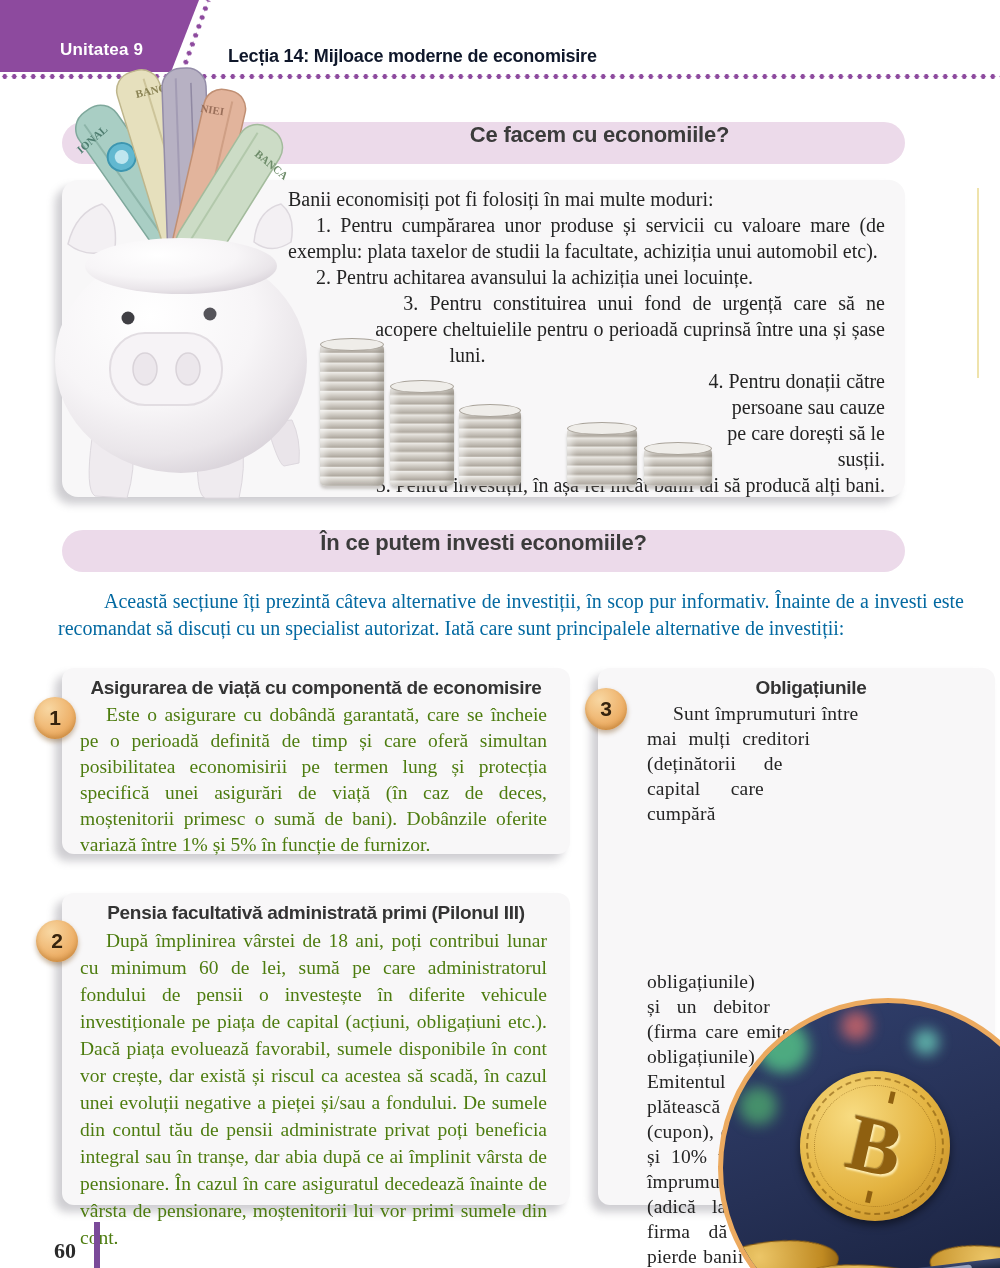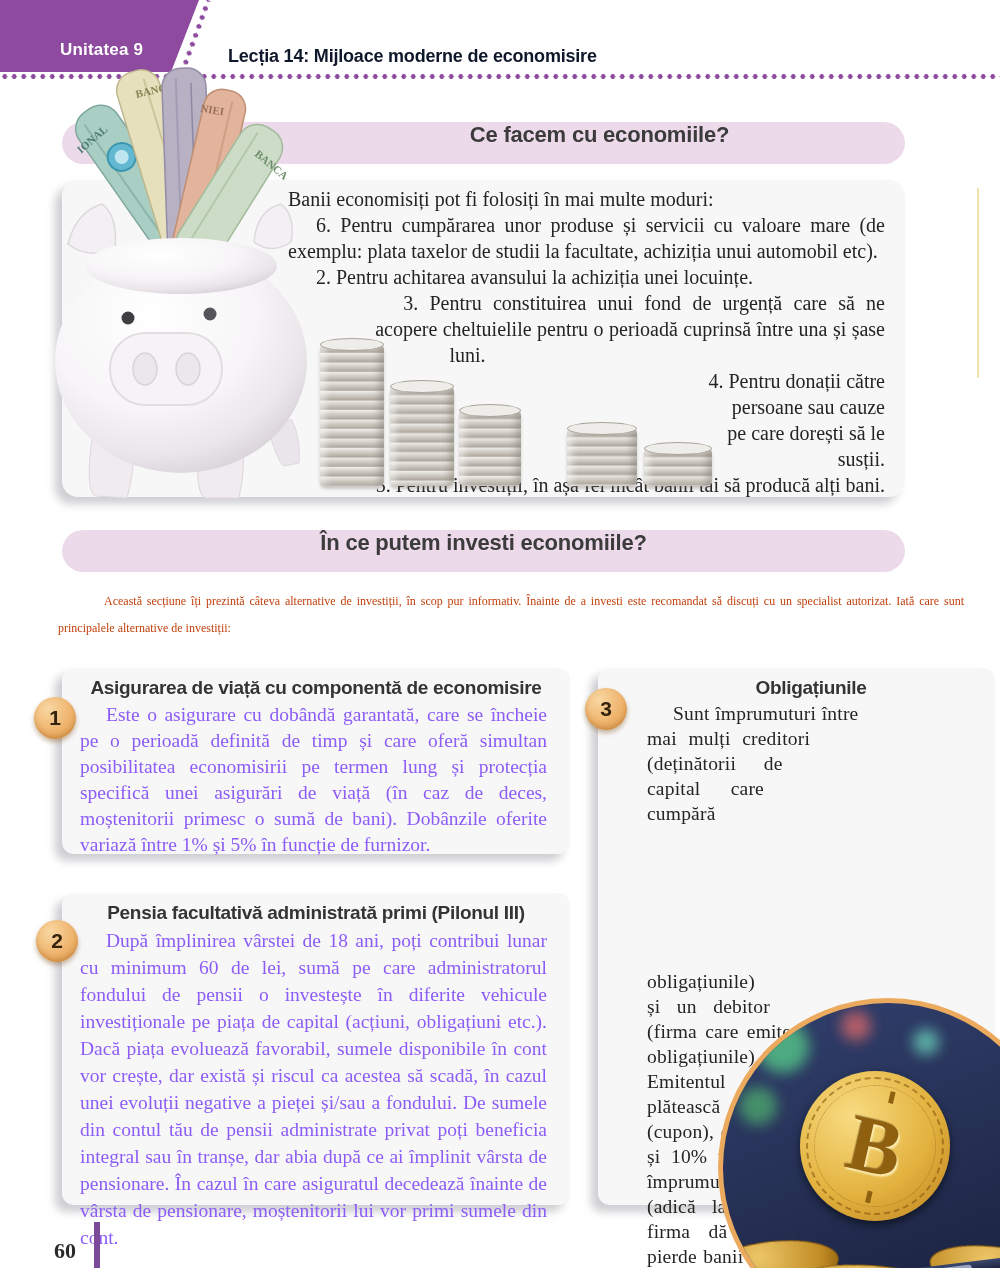--- a/index.html
+++ b/index.html
@@ -28,39 +28,39 @@
   
   .card{position:absolute;background:#f8f7f8;border-radius:12px;
         box-shadow:-7px 7px 9px rgba(110,105,118,.33);}
   #cardA{left:62px;top:180px;width:843px;height:317px;border-radius:16px;}
   #card1{left:62px;top:668px;width:508px;height:186px;}
   #card2{left:62px;top:893px;width:508px;height:312px;}
   #card3{left:598px;top:668px;width:368px;height:537px;padding-left:29px;}
   .card-title{margin:9px 14px 0 14px;text-align:center;color:#343434;
               font:bold 19px "Liberation Sans",sans-serif;letter-spacing:-.3px;}
   .card-body{margin:3px 23px 0 18px;font-size:19.5px;line-height:26px;text-align:justify;
-             text-indent:26px;color:#8b5cf6;}
+             text-indent:26px;color:#4d7c0f;}
   #card2 .card-body{line-height:27px;}
   #oblig-body{margin:2px 20px 0 20px;font-size:19.5px;line-height:25px;text-align:justify;
               text-indent:26px;letter-spacing:.2px;color:#242424;}
   #oblig-body .it{}
   .bitcoin-spacer{float:right;width:330px;height:500px;margin-top:263px;margin-right:-20px;
                   shape-outside:circle(170px at 249px 192px);shape-margin:6px;}
   
   #savings-text{position:absolute;left:288px;top:186px;width:597px;font-size:20px;
                 line-height:26px;text-align:justify;color:#242424;}
   #savings-text p{margin:0;}
   #savings-text p.ind{text-indent:28px;}
   #savings-text p.right{text-align:right;}
   #coins-spacer{float:left;width:425px;height:146px;margin-top:28px;
      shape-outside:polygon(7% 0%,20.5% 0%,20.5% 31.5%,38% 31.5%,38% 47%,52% 47%,
                            52% 59%,82% 59%,82% 72.5%,100% 72.5%,100% 100%,7% 100%);}
   
-  #invest-intro{position:absolute;left:58px;top:588px;width:906px;font-size:12px;
-                line-height:27px;text-align:justify;text-indent:46px;color:#c2410c;}
+  #invest-intro{position:absolute;left:58px;top:588px;width:906px;font-size:20px;
+                line-height:27px;text-align:justify;text-indent:46px;color:#0369a1;}
   
   .badge{position:absolute;width:42px;height:42px;border-radius:50%;z-index:8;
          background:radial-gradient(circle at 35% 28%,#f8d7a2,#eeb26b 58%,#db9446 100%);
          box-shadow:0 3px 5px rgba(120,75,20,.40),inset 0 -3px 4px rgba(150,90,20,.30);
          display:flex;align-items:center;justify-content:center;
          font:bold 21px "Liberation Sans",sans-serif;color:#35230e;}
   #badge1{left:34px;top:697px;}
   #badge2{left:36px;top:920px;}
   #badge3{left:585px;top:688px;}
   
@@ -111,21 +111,21 @@
   <div id="lesson-title">Lecția 14: Mijloace moderne de economisire</div>
   <div id="dot-row" class="dotline"></div>
   <div id="dot-diag" class="dotline"></div>
   <div id="right-accent-line"></div>
 
   <div id="hdr1" class="pink-hdr">Ce facem cu economiile?</div>
   <div id="cardA" class="card"></div>
 
   <div id="savings-text">
     <p class="intro">Banii economisiți pot fi folosiți în mai multe moduri:</p>
-    <p class="ind">6. Pentru cumpărarea unor produse și servicii cu valoare mare (de exemplu: plata taxelor de studii la facultate, achiziția unui automobil etc).</p>
+    <p class="ind">1. Pentru cumpărarea unor produse și servicii cu valoare mare (de exemplu: plata taxelor de studii la facultate, achiziția unui automobil etc).</p>
     <p class="ind">2. Pentru achitarea avansului la achiziția unei locuințe.</p>
     <div id="coins-spacer"></div>
     <p class="ind">3. Pentru constituirea unui fond de urgență care să ne acopere cheltuielile pentru o perioadă cuprinsă între una și șase luni.</p>
     <p class="right">4. Pentru donații către persoane sau cauze pe care dorești să le susții.</p>
     <p class="right">5. Pentru investiții, în așa fel încât banii tăi să producă alți bani.</p>
   </div>
 
   <div id="coin-stacks">
     <div class="stack" style="left:8px;  width:64px;height:142px;"></div>
     <div class="stack" style="left:78px; width:64px;height:100px;"></div>

